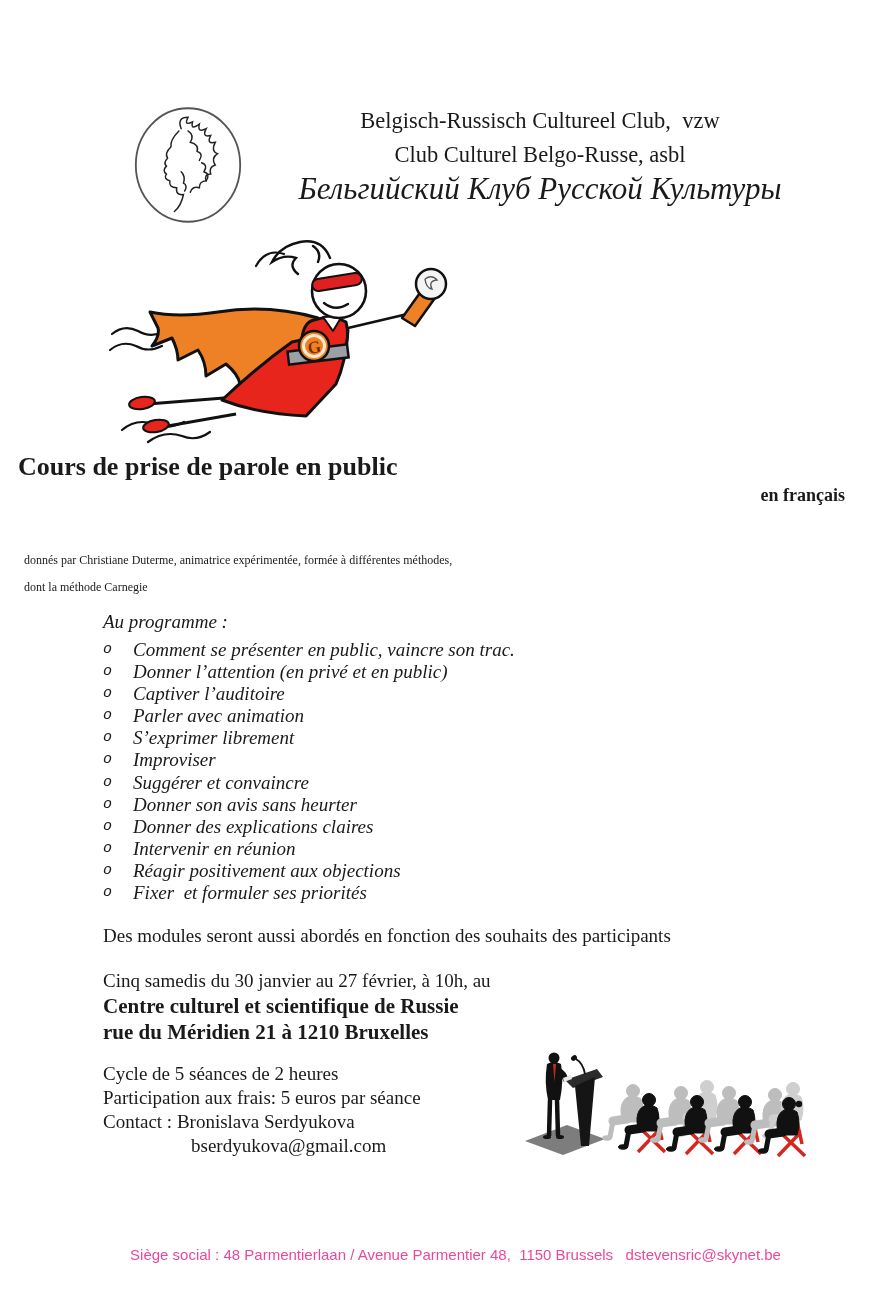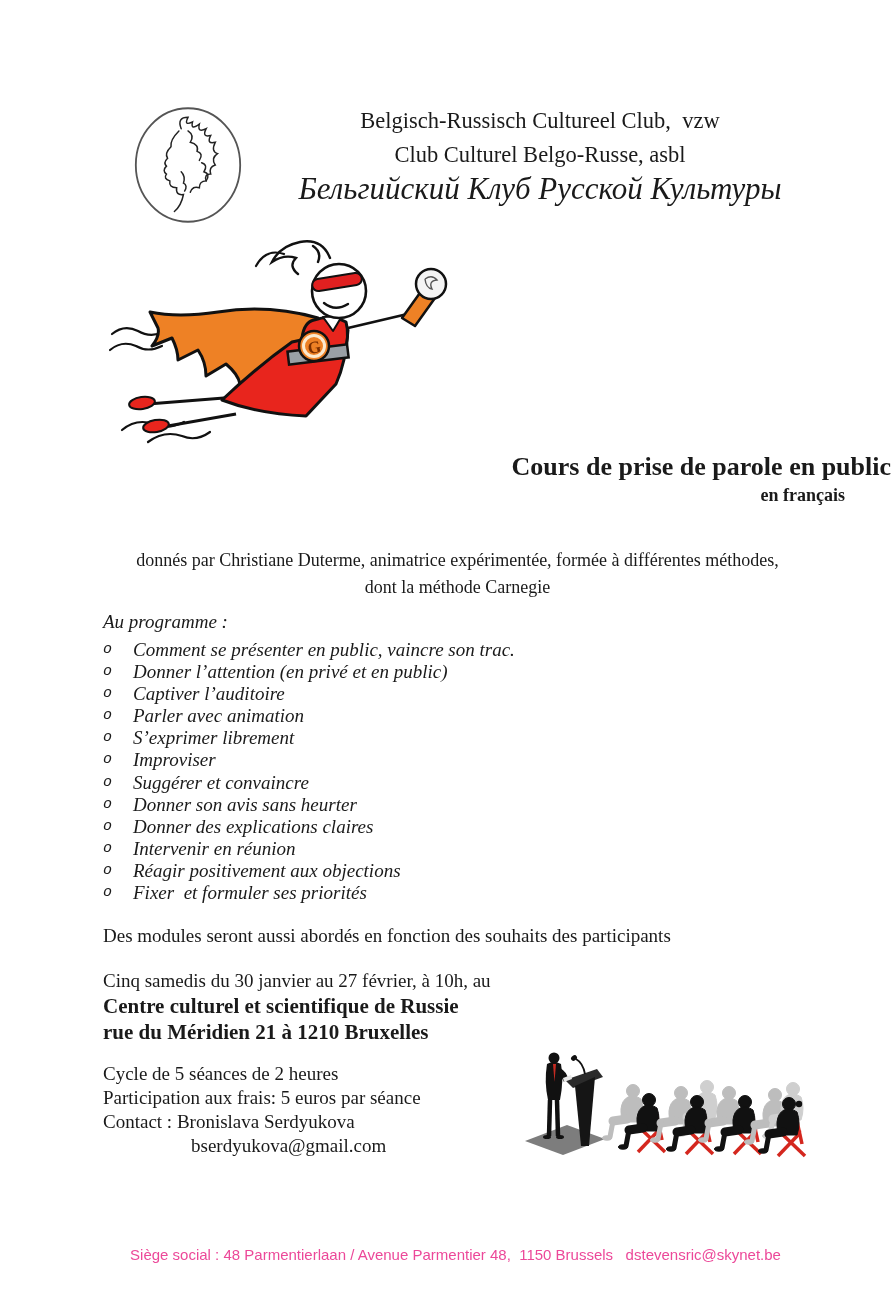--- a/index.html
+++ b/index.html
@@ -19,27 +19,27 @@
   
   .logo{left:130px;top:98px;width:116px;height:118px;}
   .header-text{left:235px;top:96px;width:610px;text-align:center;
     font-size:22.5px;line-height:34px;}
   .header-text .ru{font-style:italic;font-size:31px;}
 
   
   .hero{left:108px;top:226px;width:368px;height:220px;}
 
   
-  .title{left:0;top:444px;width:891px;text-align:right;padding-left:18px;
+  .title{left:0;top:444px;width:891px;text-align:left;padding-left:18px;
     box-sizing:border-box;font-weight:bold;font-size:26px;}
   .lang-note{top:477px;right:74px;font-weight:bold;font-size:18px;}
 
   
-  .intro{left:0;top:539px;width:891px;text-align:center;padding-left:24px;
-    box-sizing:border-box;font-size:18px;line-height:27px;}
+  .intro{left:0;top:539px;width:891px;padding-left:24px;
+    box-sizing:border-box;font-size:12px;line-height:27px;}
 
   
   .program{left:103px;top:602px;font-size:19px;font-style:italic;}
   .program-heading{line-height:24px;margin-bottom:5px;}
   .program-item{line-height:22.1px;display:flex;}
   .bullet{display:inline-block;width:30px;flex:0 0 30px;
     font-family:"Liberation Mono", monospace;font-size:15px;line-height:22px;}
 
   .modules-note{left:103px;top:916px;font-size:19px;line-height:24px;}
 

